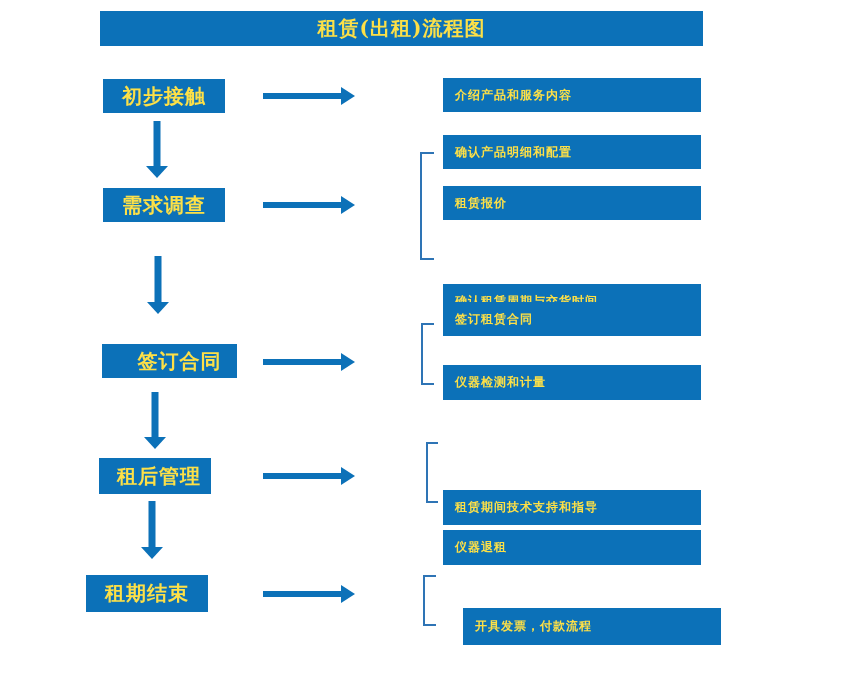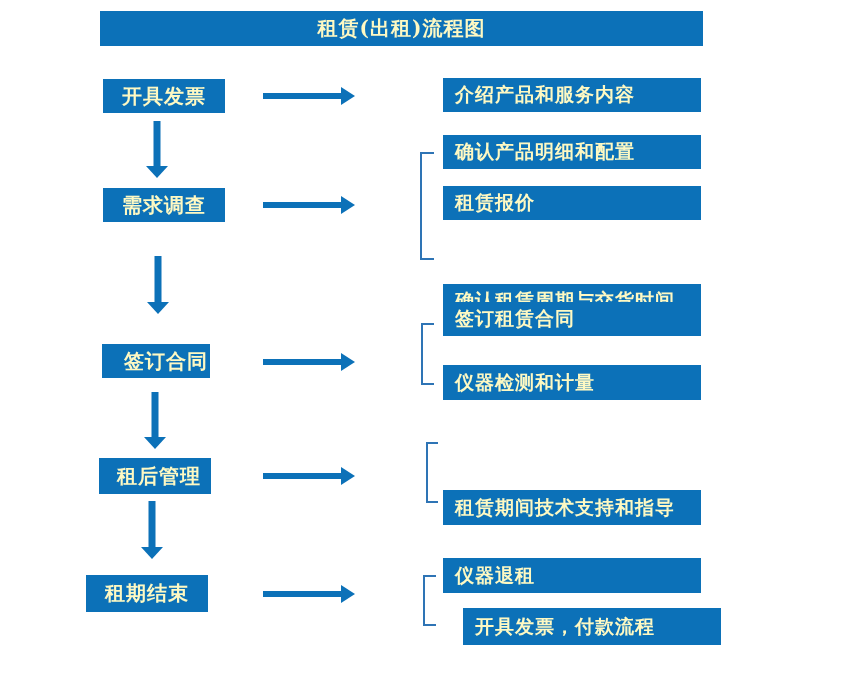--- a/index.html
+++ b/index.html
@@ -6,41 +6,41 @@
   .canvas{
     position:relative;
     width:844px;height:688px;
     background:#ffffff;
     font-family:"DejaVu Serif","Liberation Serif",serif;
     overflow:hidden;
   }
   .blue-box{
     position:absolute;
     background:#0C71B8;
-    color:#fef9c3;
+    color:#fde047;
     font-weight:bold;
     display:flex;
     align-items:center;
     box-sizing:border-box;
   }
   .title-bar{
     left:100px;top:11px;width:603px;height:35px;
     justify-content:center;
     font-size:20px;
     letter-spacing:1px;
   }
   .step-box{
     justify-content:center;
     font-size:20px;
     letter-spacing:1px;
   }
   .detail-box{
     left:443px;width:258px;height:34px;
     padding-left:12px;
-    font-size:19px;
+    font-size:12px;
     letter-spacing:1px;
     justify-content:flex-start;
   }
   
   .v-arrow{position:absolute;width:22px;}
   .v-arrow .shaft{
     position:absolute;left:50%;transform:translateX(-50%);
     top:0;bottom:11px;width:7px;background:#0C71B8;
   }
   .v-arrow .head{
@@ -74,23 +74,23 @@
 </style>
 </head>
 <body>
 
 <div class="canvas">
 
   <div class="blue-box title-bar">
     <span>租赁(出租)流程图</span>
   </div>
 
-  <div class="blue-box step-box" style="left:103px;top:79px;width:122px;height:34px;">开具发票</div>
+  <div class="blue-box step-box" style="left:103px;top:79px;width:122px;height:34px;">初步接触</div>
   <div class="blue-box step-box" style="left:103px;top:188px;width:122px;height:34px;">需求调查</div>
-  <div class="blue-box step-box" style="left:102px;top:344px;width:108px;height:34px;padding-left:20px;">签订合同</div>
+  <div class="blue-box step-box" style="left:102px;top:344px;width:135px;height:34px;padding-left:20px;">签订合同</div>
   <div class="blue-box step-box" style="left:99px;top:458px;width:112px;height:36px;padding-left:8px;">租后管理</div>
   <div class="blue-box step-box" style="left:86px;top:575px;width:122px;height:37px;">租期结束</div>
 
   <div class="v-arrow" style="left:146px;top:121px;height:57px;">
     <div class="shaft"></div>
     <div class="head"></div>
   </div>
   <div class="v-arrow" style="left:147px;top:256px;height:58px;">
     <div class="shaft"></div>
     <div class="head"></div>
@@ -134,16 +134,16 @@
 
   <div class="blue-box detail-box" style="top:135px;">确认产品明细和配置</div>
   <div class="blue-box detail-box" style="top:186px;">租赁报价</div>
   <div class="blue-box detail-box" style="top:244px;margin-top:40px;">确认租赁周期与交货时间</div>
 
   <div class="blue-box detail-box" style="top:302px;">签订租赁合同</div>
   <div class="blue-box detail-box" style="top:365px;height:35px;">仪器检测和计量</div>
 
   <div class="blue-box detail-box" style="top:490px;height:35px;">租赁期间技术支持和指导</div>
 
-  <div class="blue-box detail-box" style="top:558px;height:35px;">仪器退租</div>
+  <div class="blue-box detail-box" style="top:530px;height:35px;">仪器退租</div>
   <div class="blue-box detail-box" style="top:608px;height:37px;margin-left:20px;">开具发票，付款流程</div>
 
 </div>
 
 </body></html>

